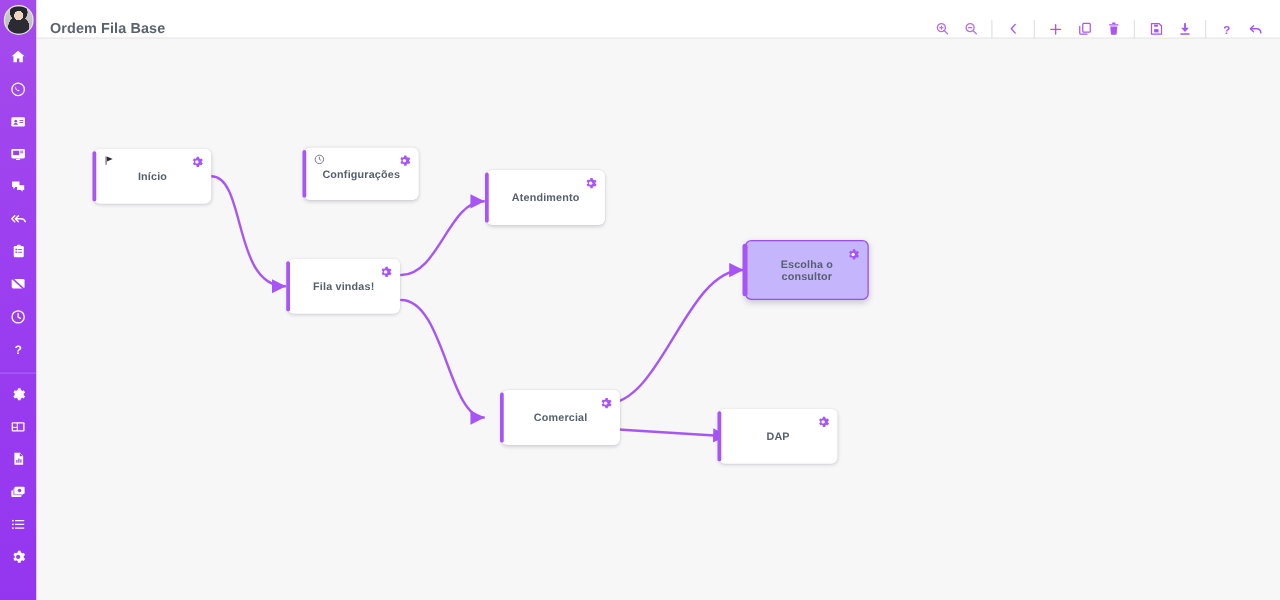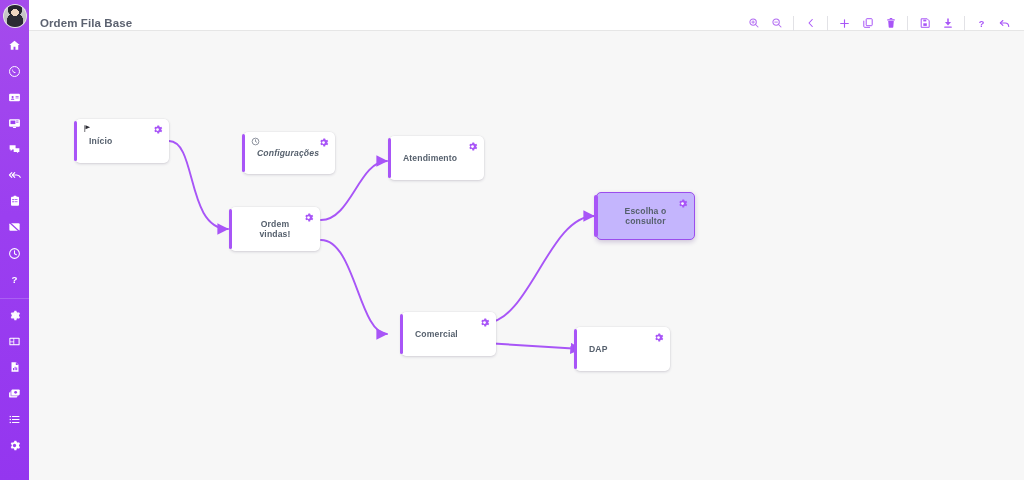--- a/index.html
+++ b/index.html
@@ -81,21 +81,21 @@
     background: #f7f7f7; overflow: hidden;
   }
   #edges { position: absolute; left: 0; top: 0; width: 995px; height: 449px; }
 
   
   .node {
     position: absolute;
     background: #ffffff;
     border-radius: 5px;
     box-shadow: 0 1px 3px rgba(30,20,60,.16), 0 0 0 .5px rgba(0,0,0,.04);
-    display: flex; align-items: center; 
+    display: flex; align-items: center; justify-content: center;
     cursor: move;
   }
   .node .node-label {
     font-size: 8.6px; font-weight: bold; color: #56606d;
     letter-spacing: .15px; text-align: center;
     pointer-events: none; padding: 0 14px;
   }
   .node.selected {
     background: #c4b5fd;
     border: 1.6px solid #9b4ded;
@@ -427,39 +427,39 @@
               </svg>
             </span>
             <span class="node-label">Início</span>
             <span class="gear">
               <svg width="11" height="11" viewBox="0 0 24 24" fill="#a855f7">
                 <path d="M20.3 13.2a8.4 8.4 0 0 0 0-2.4l2-1.5-2-3.4-2.3 1a8.3 8.3 0 0 0-2-1.2L15.6 3h-3.9l-.4 2.6a8.3 8.3 0 0 0-2 1.2l-2.3-1-2 3.4 2 1.5a8.4 8.4 0 0 0 0 2.4l-2 1.5 2 3.4 2.3-1a8.3 8.3 0 0 0 2 1.2l.4 2.6h3.9l.4-2.6a8.3 8.3 0 0 0 2-1.2l2.3 1 2-3.4z"></path>
                 <circle cx="12" cy="12" r="3" fill="#fff"></circle>
               </svg>
             </span>
           </div>
-          <div class="node" style="left: 214px; top: 101px; width: 92px; height: 42px; font-style: italic;">
+          <div class="node" style="left: 214px; top: 87px; width: 92px; height: 42px;">
             <span class="in-handle"></span>
             <span class="corner-ico">
               <svg width="9" height="9" viewBox="0 0 24 24" fill="none" stroke="#6b7280" stroke-width="2">
                 <circle cx="12" cy="12" r="9"></circle>
                 <path d="M12 7.4V12l3 1.8" stroke-linecap="round"></path>
               </svg>
             </span>
             <span class="node-label">Configurações</span>
             <span class="gear">
               <svg width="11" height="11" viewBox="0 0 24 24" fill="#a855f7">
                 <path d="M20.3 13.2a8.4 8.4 0 0 0 0-2.4l2-1.5-2-3.4-2.3 1a8.3 8.3 0 0 0-2-1.2L15.6 3h-3.9l-.4 2.6a8.3 8.3 0 0 0-2 1.2l-2.3-1-2 3.4 2 1.5a8.4 8.4 0 0 0 0 2.4l-2 1.5 2 3.4 2.3-1a8.3 8.3 0 0 0 2 1.2l.4 2.6h3.9l.4-2.6a8.3 8.3 0 0 0 2-1.2l2.3 1 2-3.4z"></path>
                 <circle cx="12" cy="12" r="3" fill="#fff"></circle>
               </svg>
             </span>
           </div>
           <div class="node" style="left: 201px; top: 176px; width: 90px; height: 44px;">
             <span class="in-handle"></span>
-            <span class="node-label">Ordem vindas!</span>
+            <span class="node-label">Fila vindas!</span>
             <span class="gear">
               <svg width="11" height="11" viewBox="0 0 24 24" fill="#a855f7">
                 <path d="M20.3 13.2a8.4 8.4 0 0 0 0-2.4l2-1.5-2-3.4-2.3 1a8.3 8.3 0 0 0-2-1.2L15.6 3h-3.9l-.4 2.6a8.3 8.3 0 0 0-2 1.2l-2.3-1-2 3.4 2 1.5a8.4 8.4 0 0 0 0 2.4l-2 1.5 2 3.4 2.3-1a8.3 8.3 0 0 0 2 1.2l.4 2.6h3.9l.4-2.6a8.3 8.3 0 0 0 2-1.2l2.3 1 2-3.4z"></path>
                 <circle cx="12" cy="12" r="3" fill="#fff"></circle>
               </svg>
             </span>
           </div>
           <div class="node" style="left: 360px; top: 105px; width: 95px; height: 44px;">
             <span class="in-handle"></span>
             <span class="node-label">Atendimento</span>

